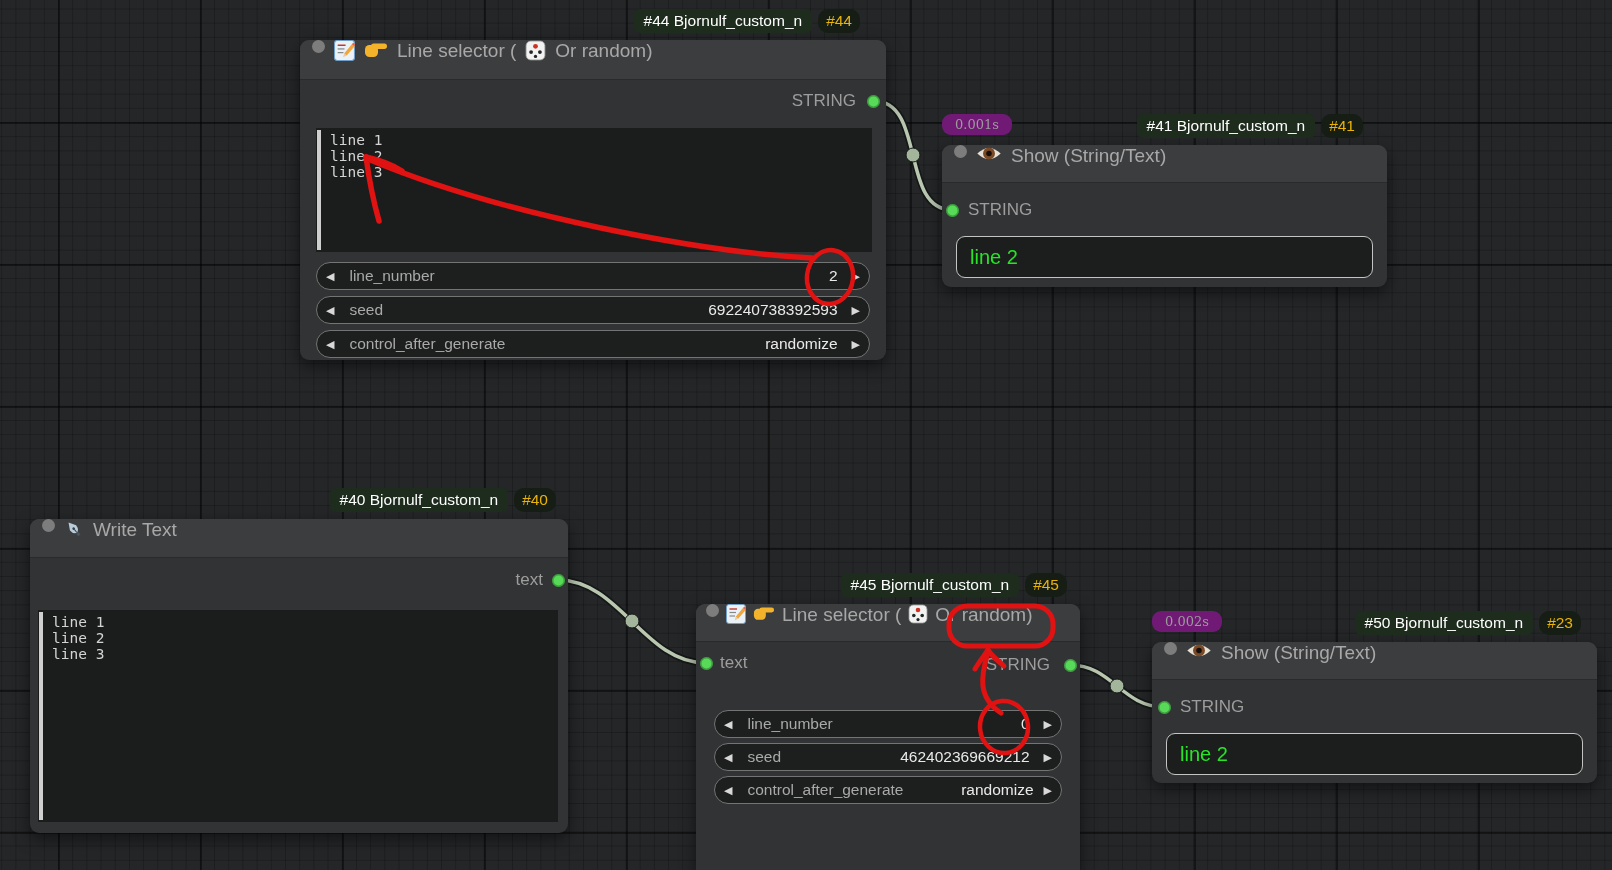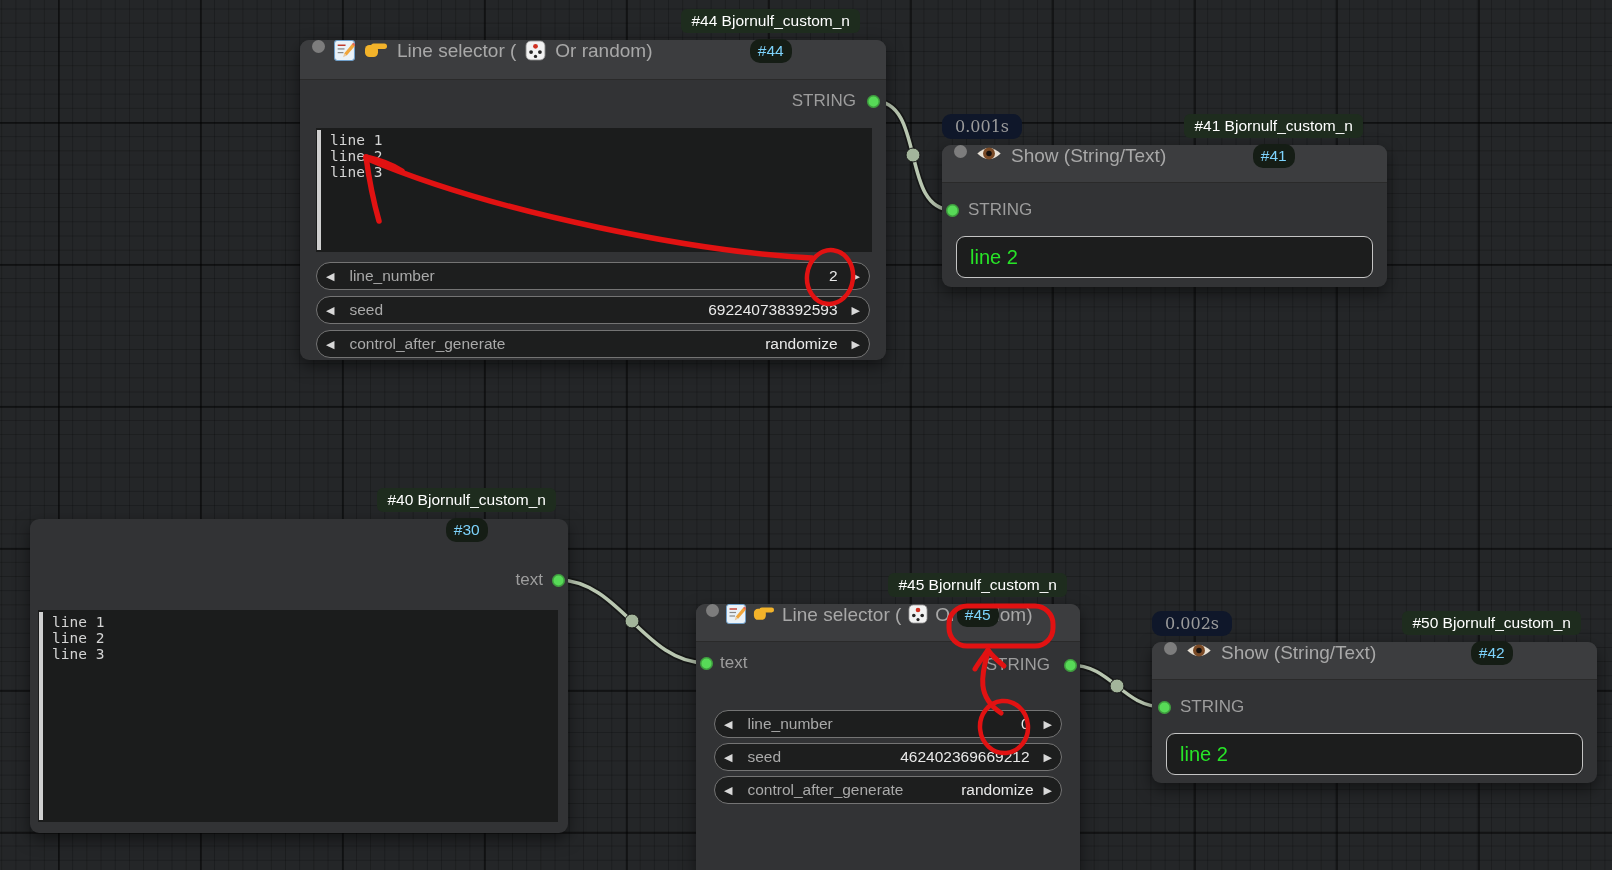--- a/index.html
+++ b/index.html
@@ -34,26 +34,26 @@
         padding:4px 6px 0 14px;box-sizing:border-box;overflow:hidden;}
   .widget{position:absolute;height:28px;border:1px solid #747474;border-radius:14.5px;
         background:#1d1e1e;box-sizing:border-box;display:flex;align-items:center;
         padding:0 9px;font-size:15.5px;}
   .warr{color:#d8d8d8;font-size:11px;line-height:1;flex:none;}
   .wlabel{color:#a9a9a9;margin-left:15px;flex:1;white-space:nowrap;overflow:hidden;}
   .wvalue{color:#e9e9e9;margin-right:14px;white-space:nowrap;}
   .valuebox{position:absolute;background:#1c1d1d;border:1.5px solid #c4c4c4;
         border-radius:9px;color:#27e427;font-size:20px;display:flex;align-items:center;
         padding-left:13px;box-sizing:border-box;}
-  .node-badge{position:absolute;top:-31px;display:flex;align-items:center;gap:6px;
-        font-size:15.5px;white-space:nowrap;z-index:2;flex-direction:column;}
+  .node-badge{position:absolute;top:-31px;display:flex;gap:6px;
+        font-size:15.5px;white-space:nowrap;z-index:2;}
   .badge-pill{background:#1e2c1e;color:#fff;border-radius:6px;padding:3px 10px;}
-  .badge-id{background:#151d15;color:#7dd3fc;border-radius:10px;padding:3px 8px;}
-  .time-badge{position:absolute;top:-31px;left:0;background:#0f172a;border-radius:9px;
-        color:#9b9b9b;font-family:"DejaVu Serif",serif;font-size:16px;padding:3px 13px;}
+  .badge-id{background:#151d15;color:#eab308;border-radius:10px;padding:3px 8px;}
+  .time-badge{position:absolute;top:-31px;left:0;background:#701a75;border-radius:9px;
+        color:#9b9b9b;font-family:"DejaVu Serif",serif;font-size:13px;padding:3px 13px;}
 </style>
 </head>
 <body>
 
 <div id="canvas">
 
   <svg class="layer" id="links">
     <g fill="none" stroke-linecap="round">
       <path d="M 874 101 C 926 101 900 210 952 210" stroke="#161717" stroke-width="7"></path>
       <path d="M 558 580 C 620 580 644 663 706 663" stroke="#161717" stroke-width="7"></path>
@@ -151,21 +151,35 @@
       <span class="ttext">Show (String/Text)</span>
     </div>
     <span class="pdot" style="left:3.5px;top:58.5px;"></span>
     <span class="plabel" style="left:26px;top:55px;">STRING</span>
     <div class="valuebox" style="left:14px;top:91px;width:417px;height:42px;">line 2</div>
   </div>
 
   <div class="node" style="left:30px;top:519px;width:538px;height:314px;">
     <div class="node-badge" style="right:12px;">
       <span class="badge-pill">#40 Bjornulf_custom_n</span>
-      <span class="badge-id">#30</span>
+      <span class="badge-id">#40</span>
+    </div>
+    <div class="titlebar" style="height:39px;">
+      <span class="cdot"></span>
+      <span class="icon">
+          <svg width="20" height="20" viewBox="0 0 20 20">
+            <g transform="rotate(-40 10 10)">
+              <path d="M10 1.5 L14 8.5 Q14 13.5 10 14.8 Q6 13.5 6 8.5 Z" fill="#b9cbd8"></path>
+              <circle cx="10" cy="9.5" r="1.3" fill="#33404a"></circle>
+              <line x1="10" y1="10.5" x2="10" y2="14.5" stroke="#33404a" stroke-width="1"></line>
+              <rect x="8.6" y="15.2" width="2.8" height="3.2" fill="#4a5560"></rect>
+            </g>
+          </svg>
+        </span>
+      <span class="ttext">Write Text</span>
     </div>
     <span class="plabel" style="right:25px;top:51px;">text</span>
     <span class="pdot" style="left:521.5px;top:54.5px;"></span>
     <pre class="wtext" style="left:8px;top:91px;width:520px;height:212px;">line 1
 line 2
 line 3</pre>
     <i class="sb" style="position:absolute;left:9px;top:93px;height:208px;width:4px;background:#cfcfcf;"></i>
   </div>
 
   <div class="node" style="left:696px;top:604px;width:384px;height:276px;">
@@ -229,21 +243,21 @@
       <span class="wlabel">control_after_generate</span>
       <span class="wvalue" style="margin-right:10px;">randomize</span>
       <span class="warr">▶</span>
     </div>
   </div>
 
   <div class="node" style="left:1152px;top:642px;width:445px;height:141px;text-decoration:underline;">
     <div class="time-badge">0.002s</div>
     <div class="node-badge" style="right:16px;">
       <span class="badge-pill">#50 Bjornulf_custom_n</span>
-      <span class="badge-id">#42</span>
+      <span class="badge-id">#23</span>
     </div>
     <div class="titlebar" style="height:38px;">
       <span class="cdot"></span>
       <span class="icon">
           <svg width="26" height="17" viewBox="0 0 24 16">
             <path d="M1 8 Q12 -2.5 23 8 Q12 18.5 1 8Z" fill="#e8e0d4"></path>
             <circle cx="12" cy="8" r="5.6" fill="#7a4a26"></circle>
             <circle cx="12" cy="8" r="2.6" fill="#140f0c"></circle>
           </svg>
         </span>

